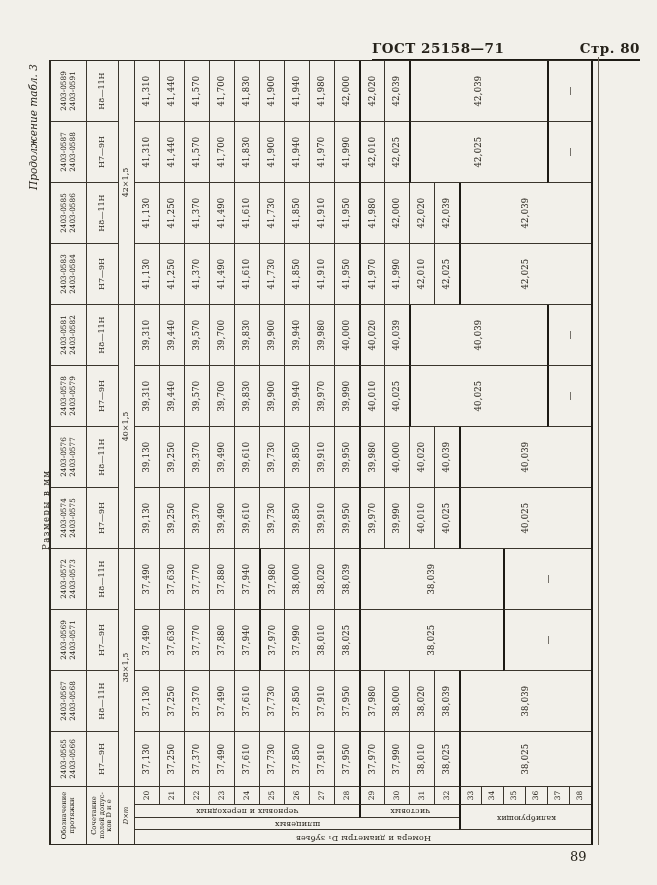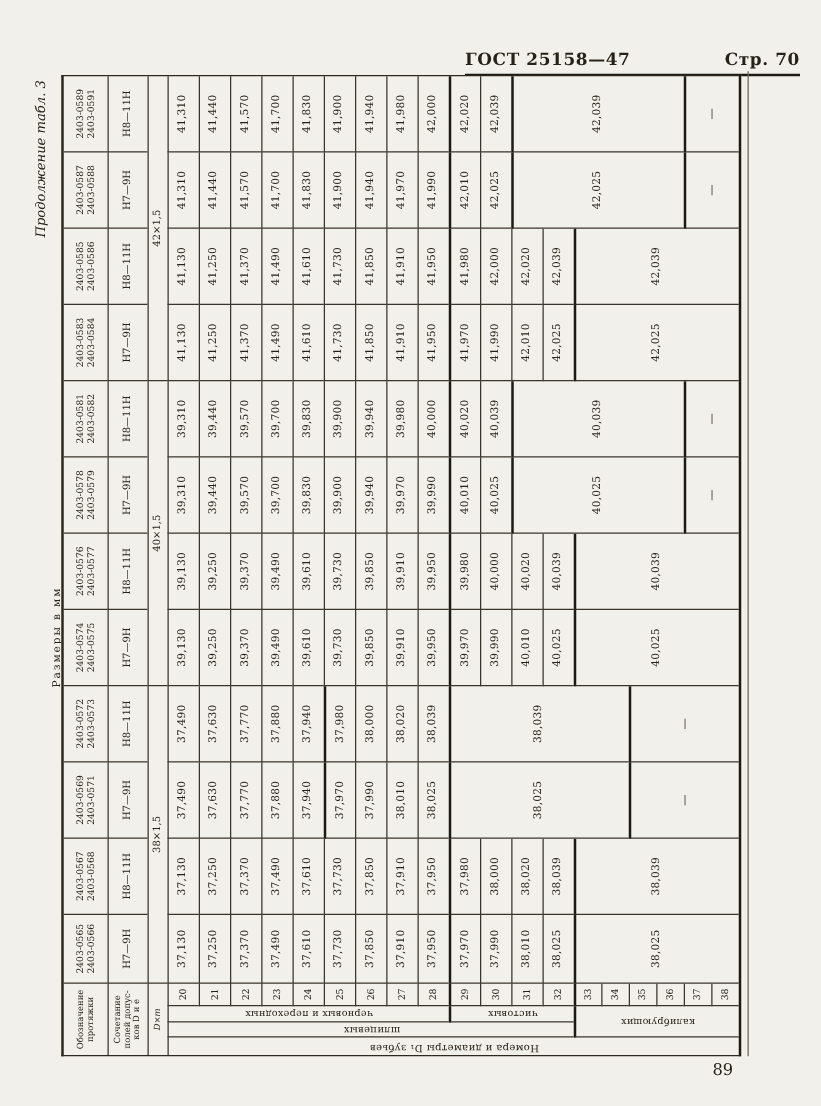--- a/index.html
+++ b/index.html
@@ -57,22 +57,22 @@
   .szgrp{font-size:8px;}
   .ital{font-style:italic;}
   .rot{transform:rotate(-90deg);white-space:nowrap;font-size:7.6px;letter-spacing:.3px;}
   .rot.big{font-size:8px;}
   .dash{font-size:9px;}
 </style>
 </head>
 <body>
 
 <div class="abs" id="gostHeader">
-  <span>ГОСТ 25158—47</span>
-  <span>Стр. 70</span>
+  <span>ГОСТ 25158—71</span>
+  <span>Стр. 80</span>
 </div>
 
 <div class="abs rotNote" id="contNote">Продолжение табл. 3</div>
 <div class="abs rotNote" id="unitsNote">Размеры в мм</div>
 
 <div class="abs" id="tableWrap">
   <div id="broach-table">
       <div class="cell corner no-bl no-bt" style="grid-area: 1 / 1 / span 1 / span 4;">Обозначение протяжки</div>
       <div class="cell corner no-bl" style="grid-area: 2 / 1 / span 1 / span 4;">Сочетание полей допус­ков D и е</div>
       <div class="cell corner ital no-bl" style="grid-area: 3 / 1 / span 1 / span 4;">D×m</div>

